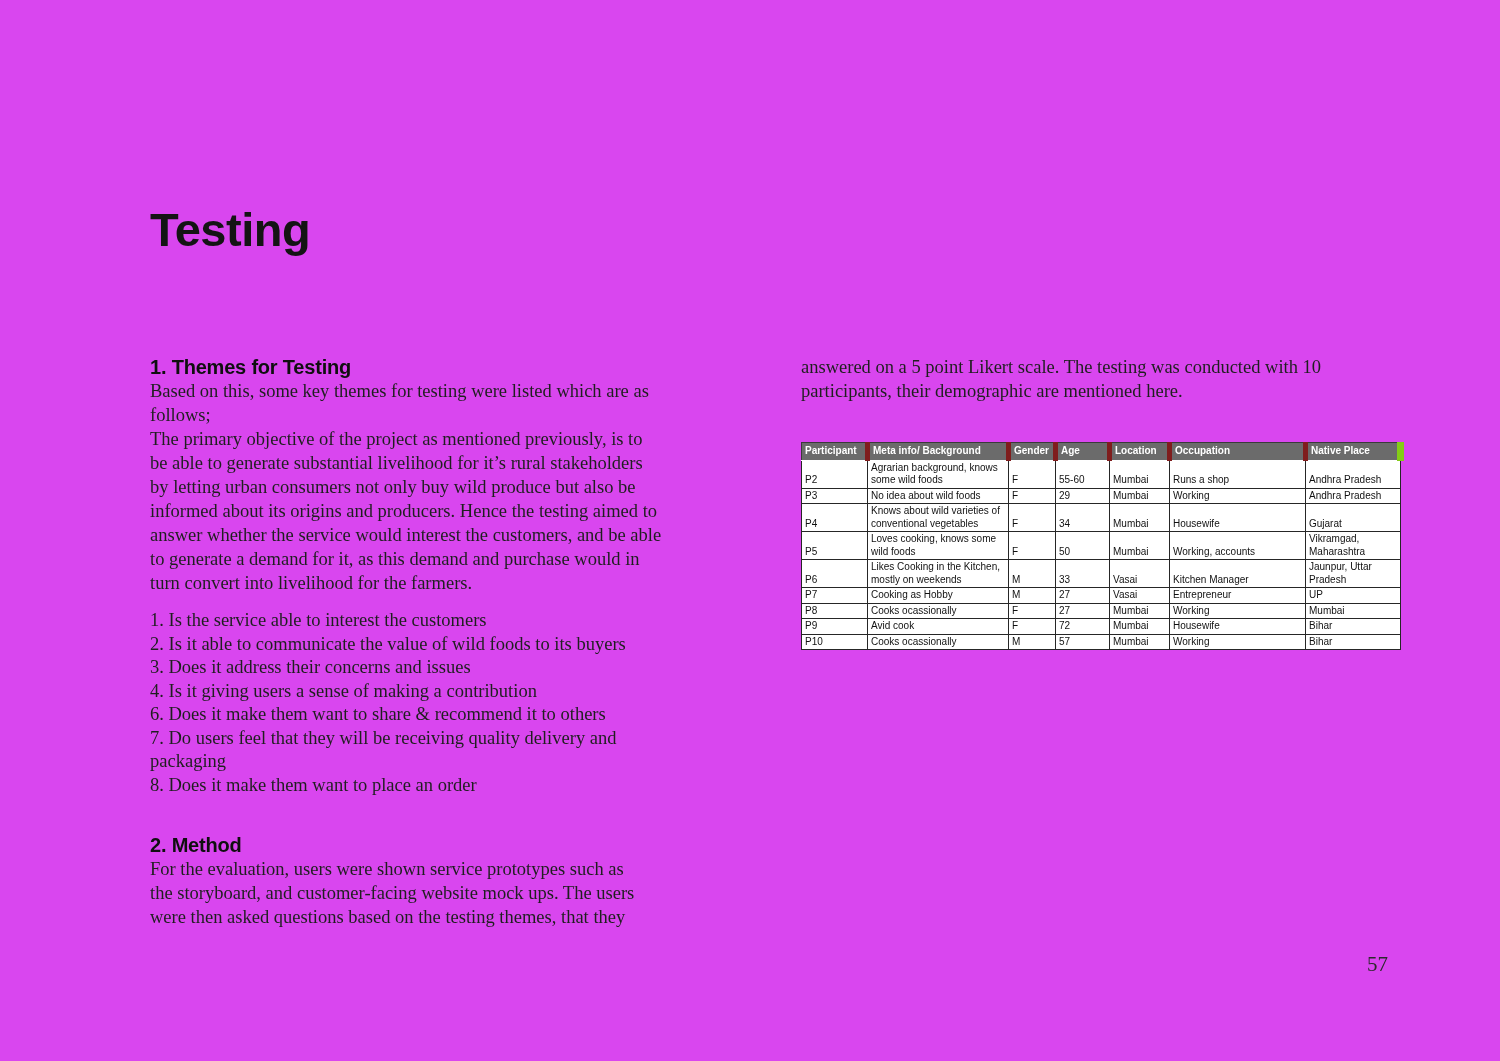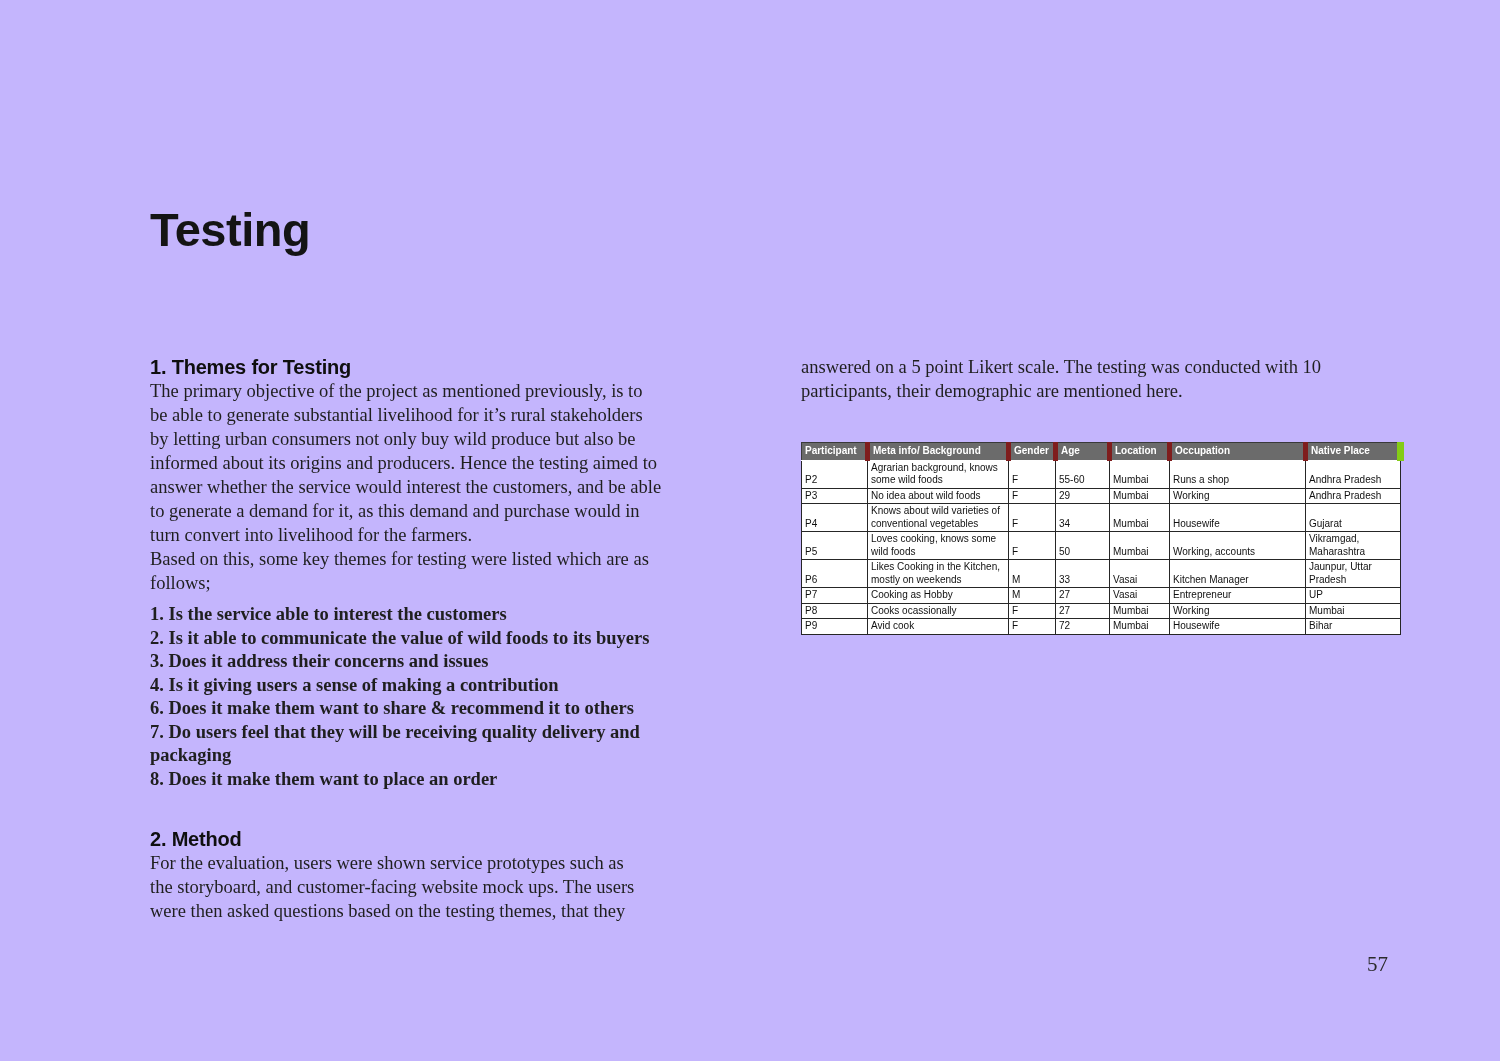--- a/index.html
+++ b/index.html
@@ -1,36 +1,36 @@
 <!DOCTYPE html>
 <html><head>
 <meta charset="utf-8">
 <style>
   html,body { margin:0; padding:0; background:#ffffff; }
   .page {
     position:relative; width:1500px; height:1061px;
-    background:#c4b5fd; overflow:hidden;
+    background:#d946ef; overflow:hidden;
     font-family:"Liberation Serif", serif; color:#222222;
   }
   .doc-title {
     position:absolute; left:150px; top:202px; margin:0;
     font-family:"Liberation Sans", sans-serif; font-weight:800;
     font-size:47px; line-height:56px; letter-spacing:-0.5px; color:#141414;
   }
   .col-left  { position:absolute; left:150px; top:355px; width:660px; }
   .col-right { position:absolute; left:801px; top:355px; width:650px; }
   .sec-heading {
     margin:0; font-family:"Liberation Sans", sans-serif; font-weight:bold;
     font-size:20px; line-height:24px; letter-spacing:-0.2px; color:#0f0f0f;
   }
   .body-text {
     margin:0; font-size:18.5px; line-height:24px;
     white-space:pre-line; color:#1f1f1f;
   }
-  .themes-list { margin-top:8px;font-weight:bold; }
+  .themes-list { margin-top:14px; }
   .themes-item { font-size:18.5px; line-height:23.5px; white-space:pre-line; color:#1f1f1f; }
   .mt-line { margin-top:36px; }
   .demo-table {
     margin-top:39px; border-collapse:collapse; table-layout:fixed;
     width:599px; font-family:"Liberation Sans", sans-serif;
     font-size:10px; line-height:12.5px; color:#111111;
     border:1px solid #3a3a3a;
   }
   .demo-table th {
     background:#6b6b6b; color:#ffffff; font-weight:bold; text-align:left;
@@ -50,29 +50,29 @@
 </style>
 </head>
 <body>
 
 <div class="page">
 
   <h1 class="doc-title">Testing</h1>
 
   <div class="col-left">
     <h2 class="sec-heading">1. Themes for Testing</h2>
+    <p class="body-text">Based on this, some key themes for testing were listed which are as
+follows;</p>
     <p class="body-text">The primary objective of the project as mentioned previously, is to
 be able to generate substantial livelihood for it’s rural stakeholders
 by letting urban consumers not only buy wild produce but also be
 informed about its origins and producers. Hence the testing aimed to
 answer whether the service would interest the customers, and be able
 to generate a demand for it, as this demand and purchase would in
 turn convert into livelihood for the farmers.</p>
-    <p class="body-text">Based on this, some key themes for testing were listed which are as
-follows;</p>
 
     <div class="themes-list">
       <div class="themes-item">1. Is the service able to interest the customers</div>
       <div class="themes-item">2. Is it able to communicate the value of wild foods to its buyers</div>
       <div class="themes-item">3. Does it address their concerns and issues</div>
       <div class="themes-item">4. Is it giving users a sense of making a contribution</div>
       <div class="themes-item">6. Does it make them want to share &amp; recommend it to others</div>
       <div class="themes-item">7. Do users feel that they will be receiving quality delivery and
 packaging</div>
       <div class="themes-item">8. Does it make them want to place an order</div>
@@ -181,19 +181,28 @@
         </tr>
         <tr>
           <td>P9</td>
           <td>Avid cook</td>
           <td>F</td>
           <td>72</td>
           <td>Mumbai</td>
           <td>Housewife</td>
           <td>Bihar</td>
         </tr>
+        <tr>
+          <td>P10</td>
+          <td>Cooks ocassionally</td>
+          <td>M</td>
+          <td>57</td>
+          <td>Mumbai</td>
+          <td>Working</td>
+          <td>Bihar</td>
+        </tr>
       </tbody>
     </table>
   </div>
 
   <div class="page-number">57</div>
 
 </div>
 
 </body></html>

